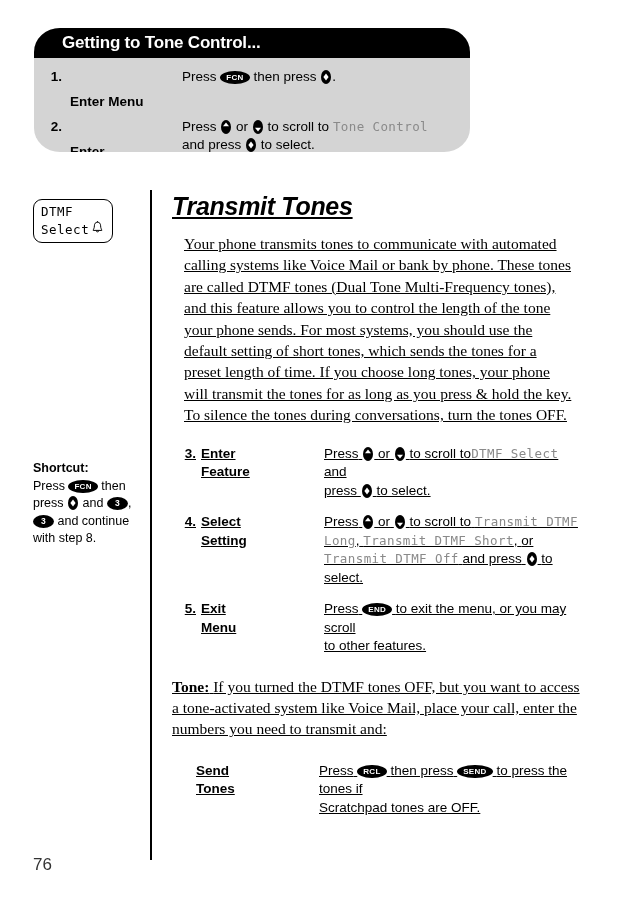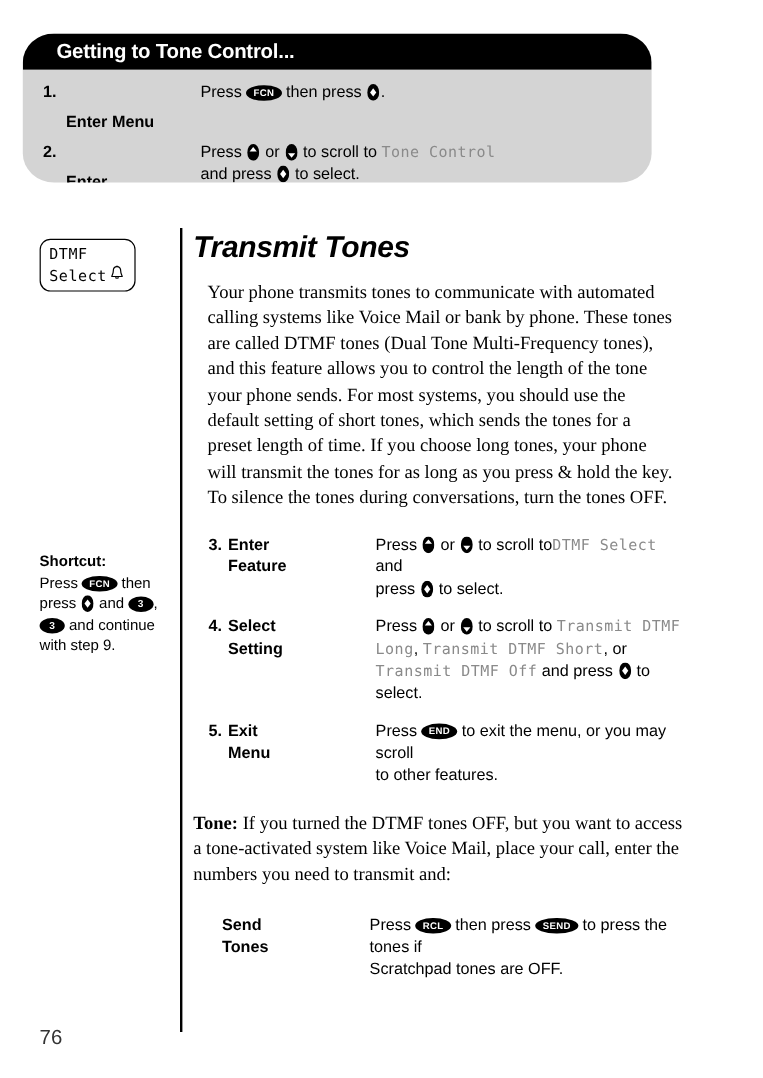--- a/index.html
+++ b/index.html
@@ -6,21 +6,21 @@
   body{
     width:636px;height:898px;
     background:#ffffff;
     font-family:"Liberation Serif",serif;
     position:relative;
     overflow:hidden;
   }
 
   
   #getting-box{
-    position:absolute;left:19px;top:28px;width:524px;height:124px;
+    position:absolute;left:34px;top:28px;width:436px;height:124px;
     background:#d4d4d4;
     border-radius:26px/24px;
     overflow:hidden;
   }
   #getting-header{
     height:30px;background:#000000;
     display:flex;align-items:center;
     padding-left:28px;
     box-sizing:border-box;
   }
@@ -110,21 +110,21 @@
   
   #shortcut{
     position:absolute;left:33px;top:460px;width:104px;
     font-family:"Liberation Sans",sans-serif;
     font-size:12.5px;line-height:17.5px;
   }
   #shortcut-title{font-weight:bold;}
 
   
   #main{
-    position:absolute;left:161px;top:192px;width:412px;
+    position:absolute;left:172px;top:192px;width:412px;text-decoration:underline;
   }
   #page-title{
     font-family:"Liberation Sans",sans-serif;
     font-style:italic;font-weight:bold;
     font-size:25px;
     letter-spacing:-0.3px;
     margin:0 0 7px 0;
   }
   #intro{
     font-family:"Liberation Serif",serif;
@@ -249,21 +249,21 @@
     <span>press</span>
     <span class="navkey"><svg width="10" height="14" viewBox="0 0 10 14">
           <ellipse cx="5" cy="7" rx="5" ry="7" fill="#000"></ellipse>
           <polygon points="5,3.5 7.6,7 5,10.5 2.4,7" fill="#fff"></polygon>
         </svg></span>
     <span>and</span>
     <span class="keycap num">3</span><span>,</span>
     <span class="keycap num">3</span>
     <span>and</span>
     <span>continue with</span>
-    <span>step 9.</span>
+    <span>step 8.</span>
   </div>
 </div>
 
 <div id="main">
 
   <h1 id="page-title">Transmit Tones</h1>
 
   <p id="intro">Your phone transmits tones to communicate with automated calling systems like Voice Mail or bank by phone. These tones are called DTMF tones (Dual Tone Multi-Frequency tones), and this feature allows you to control the length of the tone your phone sends. For most systems, you should use the default setting of short tones, which sends the tones for a preset length of time. If you choose long tones, your phone will transmit the tones for as long as you press &amp; hold the key. To silence the tones during conversations, turn the tones OFF.</p>
 
   <div id="steps">

